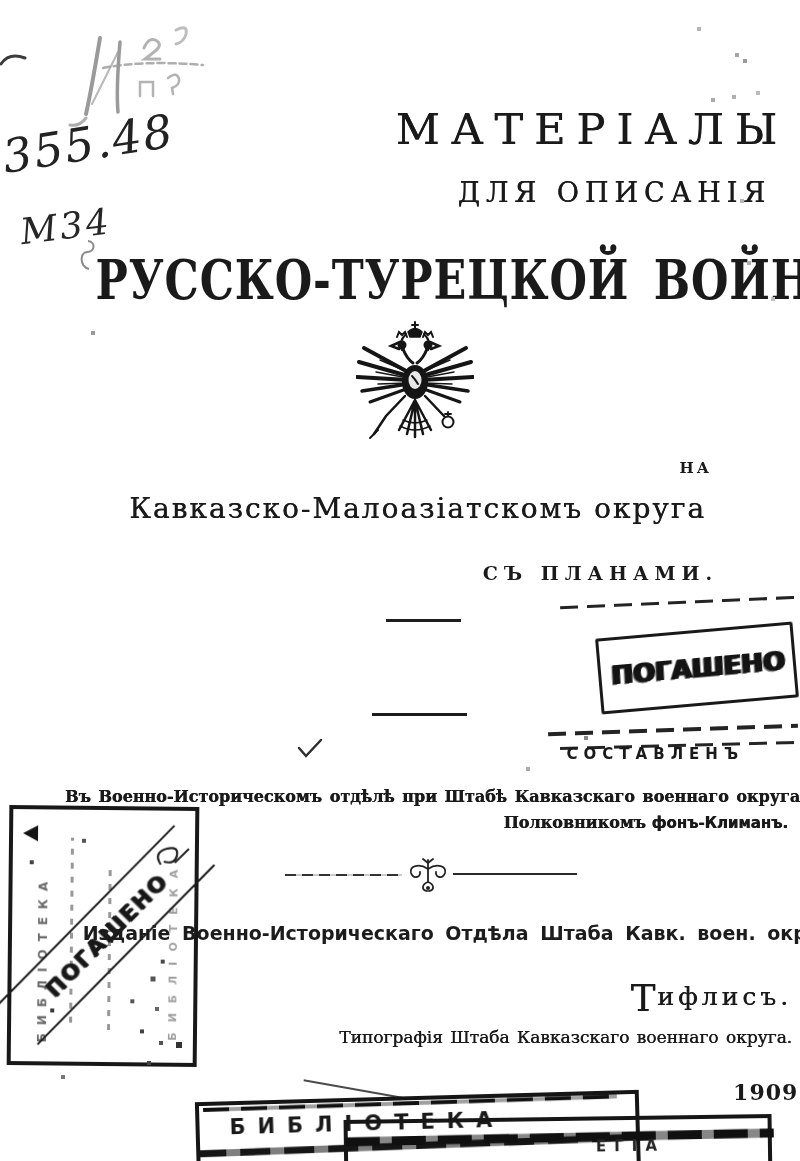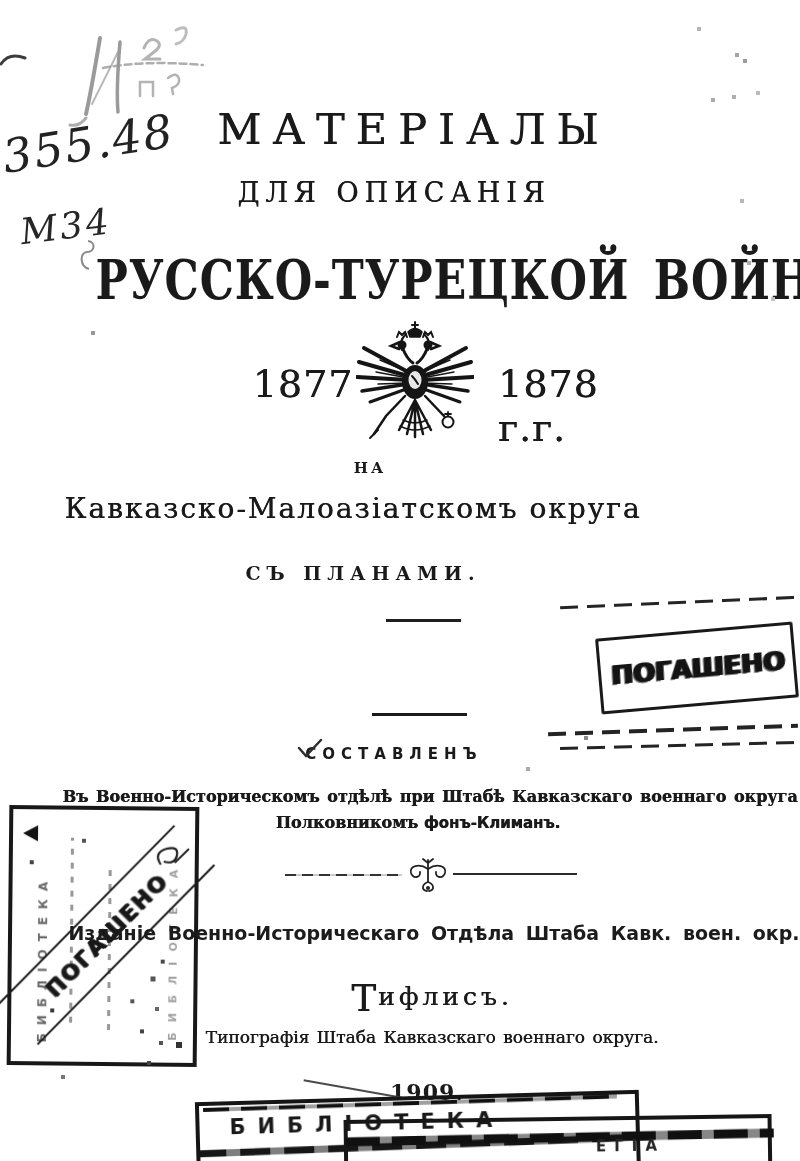--- a/index.html
+++ b/index.html
@@ -1,40 +1,40 @@
 <!DOCTYPE html>
 <html><head>
 <meta charset="utf-8">
 <style>
   html,body{margin:0;padding:0;background:#e8e8e8;}
   .page{position:relative;width:800px;height:1161px;margin:0 auto;background:#ffffff;
         overflow:hidden;font-family:"DejaVu Serif","Liberation Serif",serif;color:#1a1a1a;
         -webkit-font-smoothing:antialiased;}
   .abs{position:absolute;}
-  .ctr{text-align:center;}
+  .ctr{text-align:right;}
   .inked{text-shadow:0.45px 0 0 currentColor;}
   .sans{font-family:"DejaVu Sans","Liberation Sans",sans-serif;}
 
   
   .callnum{left:2px;top:116px;width:180px;font-size:46px;font-style:italic;color:#222;
            transform:rotate(-9deg);letter-spacing:2px;font-family:"DejaVu Serif",serif;}
   .cutter{left:20px;top:204px;width:120px;font-size:36px;font-style:italic;color:#262626;
           transform:rotate(-7deg);letter-spacing:3px;}
 
   
   .t-materials{left:28px;top:104px;width:760px;font-size:43px;letter-spacing:11px;text-indent:11px;}
   .t-desc{left:11px;top:177px;width:760px;font-size:27px;letter-spacing:6px;text-indent:6px;}
   .t-war{left:33px;top:248px;width:760px;font-size:50px;font-weight:bold;white-space:nowrap;}
   .t-war span{display:inline-block;transform:scaleX(.86) scaleY(1.08);transform-origin:center top;
               letter-spacing:1px;word-spacing:10px;}
   .yr{font-size:38px;letter-spacing:1px;}
   .yr-l{left:248px;top:362px;width:110px;}
   .yr-r{left:498px;top:362px;width:170px;text-align:left;}
   .eagle{left:356px;top:320px;width:118px;height:132px;}
-  .t-na{left:0;top:459px;width:712px;font-size:15px;font-weight:bold;letter-spacing:3px;padding-left:14px;}
+  .t-na{left:0;top:459px;width:712px;font-size:15px;font-weight:bold;letter-spacing:3px;}
   .t-theatre{left:0;top:492px;width:706px;font-size:28px;letter-spacing:2px;}
   .t-plans{left:2px;top:562px;width:716px;font-size:19px;font-weight:bold;letter-spacing:6px;text-indent:6px;}
   .rule1{left:386px;top:619px;width:75px;height:2.5px;background:#1f1f1f;}
   .t-vol{left:40px;top:642px;width:760px;font-size:30px;letter-spacing:5px;}
   .rule2{left:372px;top:713px;width:95px;height:3px;background:#1b1b1b;}
 
   
   .c-head{left:0;top:745px;width:706px;font-size:15px;font-weight:bold;letter-spacing:6px;
           text-indent:6px;font-family:"DejaVu Sans",sans-serif;margin-left:38px;}
   .c-l1{left:60px;top:787px;width:740px;font-size:16px;font-weight:bold;word-spacing:2px;}
@@ -140,21 +140,20 @@
   <svg class="abs" style="left:76px;top:238px" width="22" height="36" viewBox="0 0 22 36">
     <path d="M12,3 c8,1 7,11 -1,11 c-7,0 -8,14 2,17" stroke="#8a8a8a" stroke-width="2" fill="none"></path>
   </svg>
 
   <div class="abs ctr inked t-materials">МАТЕРІАЛЫ</div>
   <div class="abs ctr inked t-desc">ДЛЯ ОПИСАНІЯ</div>
   <div class="abs ctr t-war">
     <span>РУССКО-ТУРЕЦКОЙ ВОЙНЫ</span>
   </div>
 
-  <div class="abs ctr inked yr yr-l">1877</div>
   <svg class="abs eagle" viewBox="0 0 118 132">
     <g stroke="#151515" fill="none" stroke-linecap="round">
       <path d="M59,2 v7 M56,5 h6" stroke-width="2"></path>
       <path d="M52,12 q7,-7 14,0 l-2,5 h-10 z" fill="#151515" stroke-width="1.5"></path>
       <path d="M50,14 q-8,8 -4,16" stroke-width="2"></path>
       <path d="M68,14 q8,8 4,16" stroke-width="2"></path>
       <path d="M44,22 l-9,4 8,3" stroke-width="2.5"></path>
       <path d="M74,22 l9,4 -8,3" stroke-width="2.5"></path>
       <circle cx="46" cy="25" r="4.5" fill="#151515" stroke="none"></circle>
       <circle cx="72" cy="25" r="4.5" fill="#151515" stroke="none"></circle>
@@ -178,21 +177,20 @@
       <path d="M56,56 q3,3 6,8" stroke="#151515" stroke-width="2"></path>
       <path d="M59,80 L43,110 M59,80 L51,114 M59,80 L59,117 M59,80 L67,114 M59,80 L75,110" stroke-width="2.5"></path>
       <path d="M47,100 q12,6 24,0 M44,106 q15,8 30,0" stroke-width="1.5"></path>
       <path d="M49,76 L30,96 L18,114" stroke-width="2.5"></path>
       <path d="M14,118 l8,-8 M18,114 l-4,4" stroke-width="2"></path>
       <path d="M69,76 L88,96" stroke-width="2.5"></path>
       <circle cx="92" cy="102" r="5.5" stroke-width="2"></circle>
       <path d="M92,96 v-4 M89,94 h6" stroke-width="1.8"></path>
     </g>
   </svg>
-  <div class="abs inked yr yr-r">1878 г.г.</div>
 
   <div class="abs ctr t-na">НА</div>
   <div class="abs ctr inked t-theatre">Кавказско-Малоазіатскомъ округа</div>
   <div class="abs ctr t-plans">СЪ ПЛАНАМИ.</div>
 
   <div class="abs rule1"></div>
   <div class="abs rule2"></div>
 
   <div class="abs streak sk1"></div>
   <div class="abs st-can">

